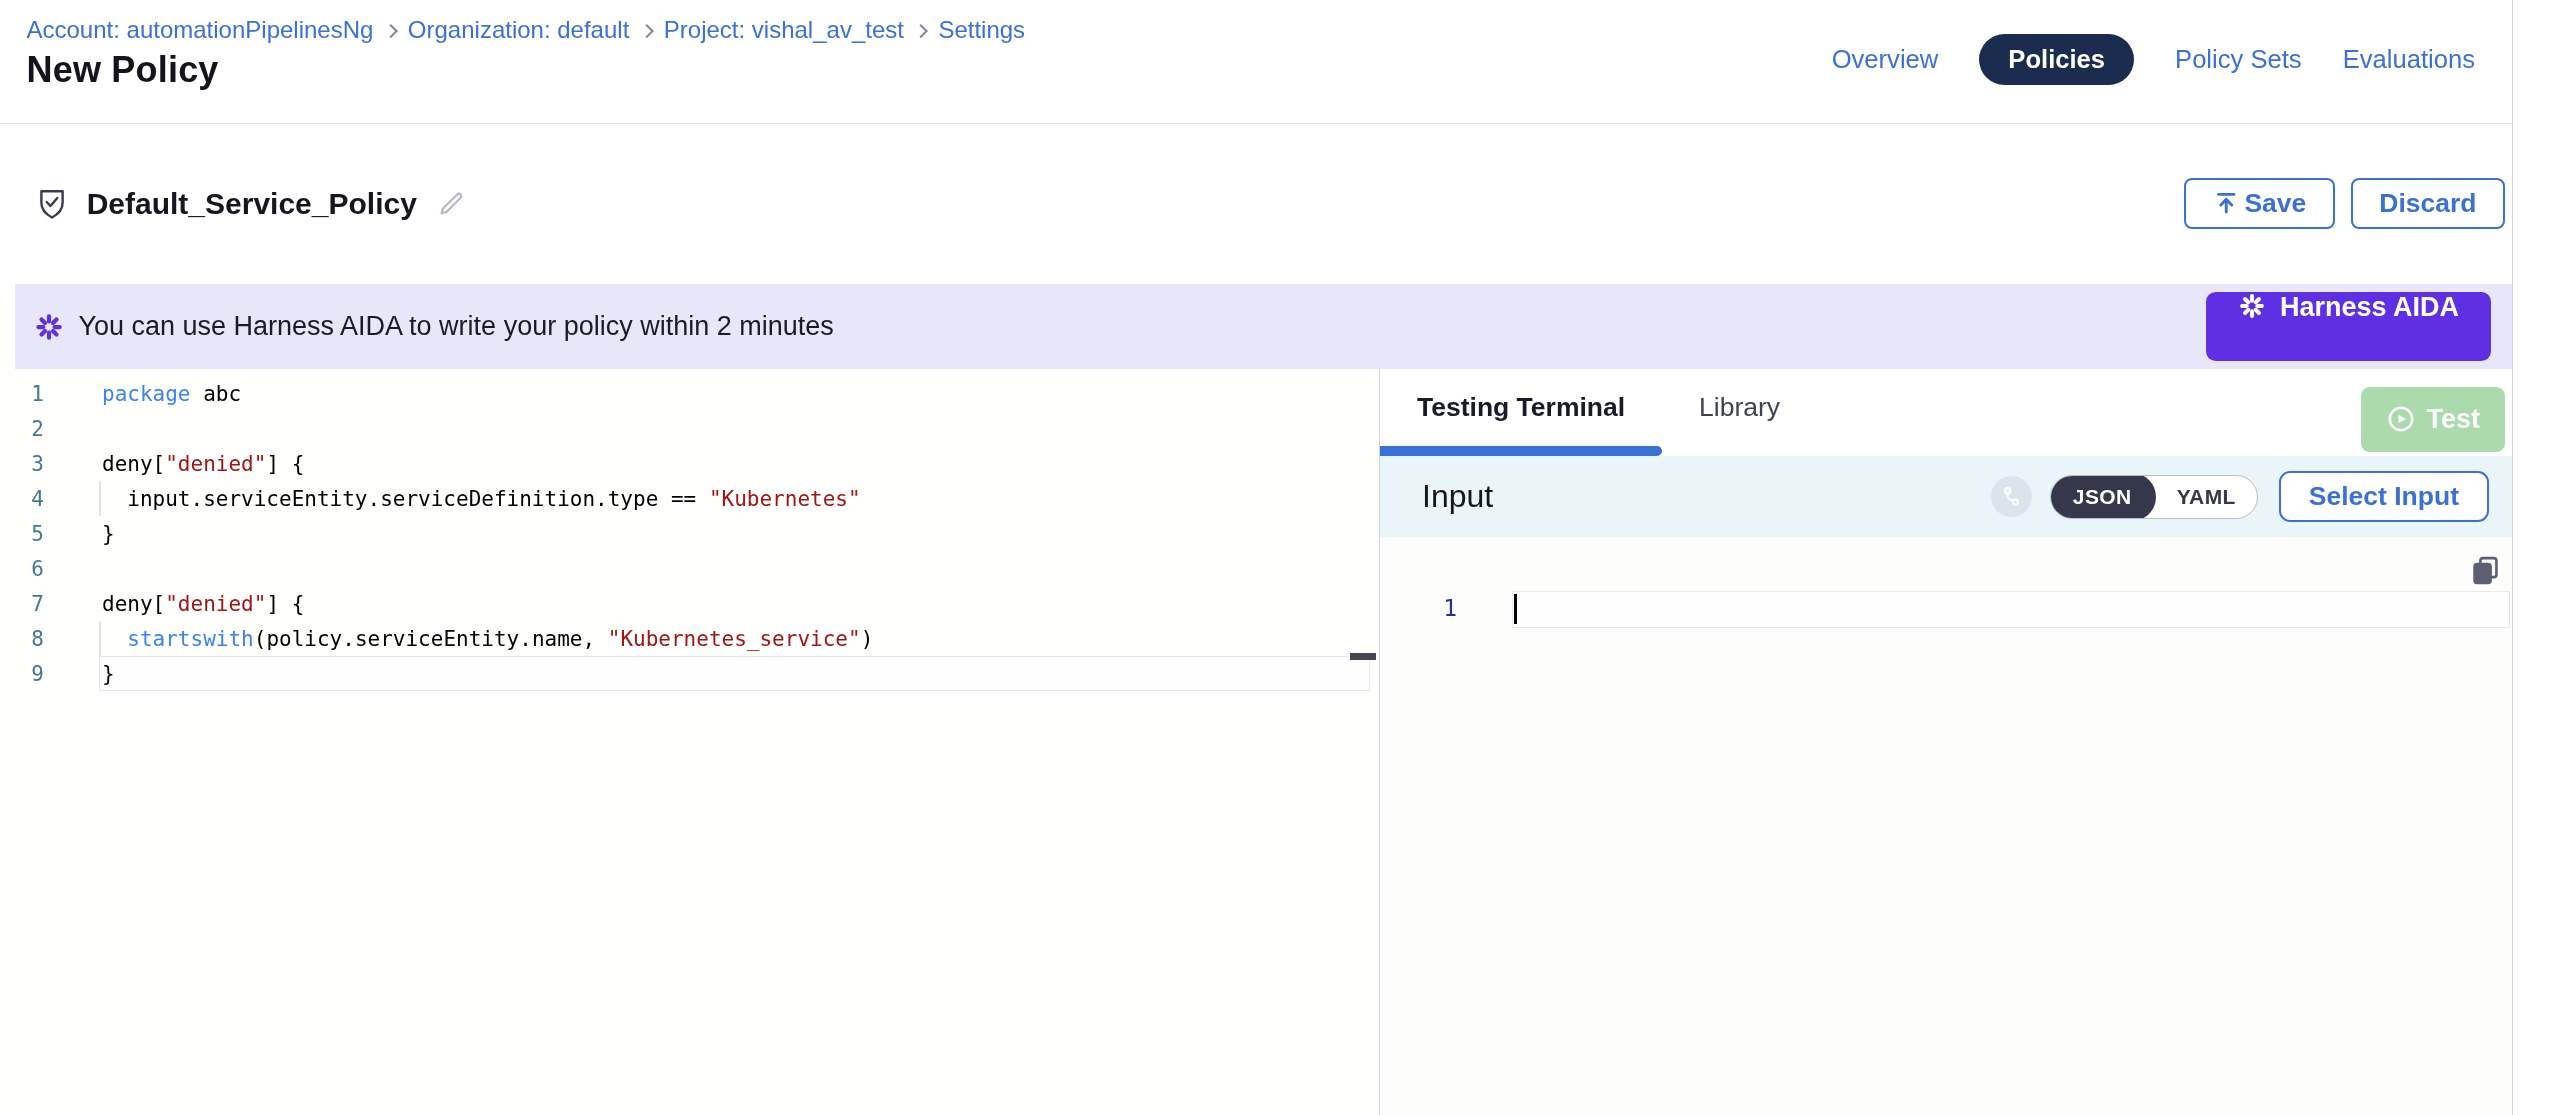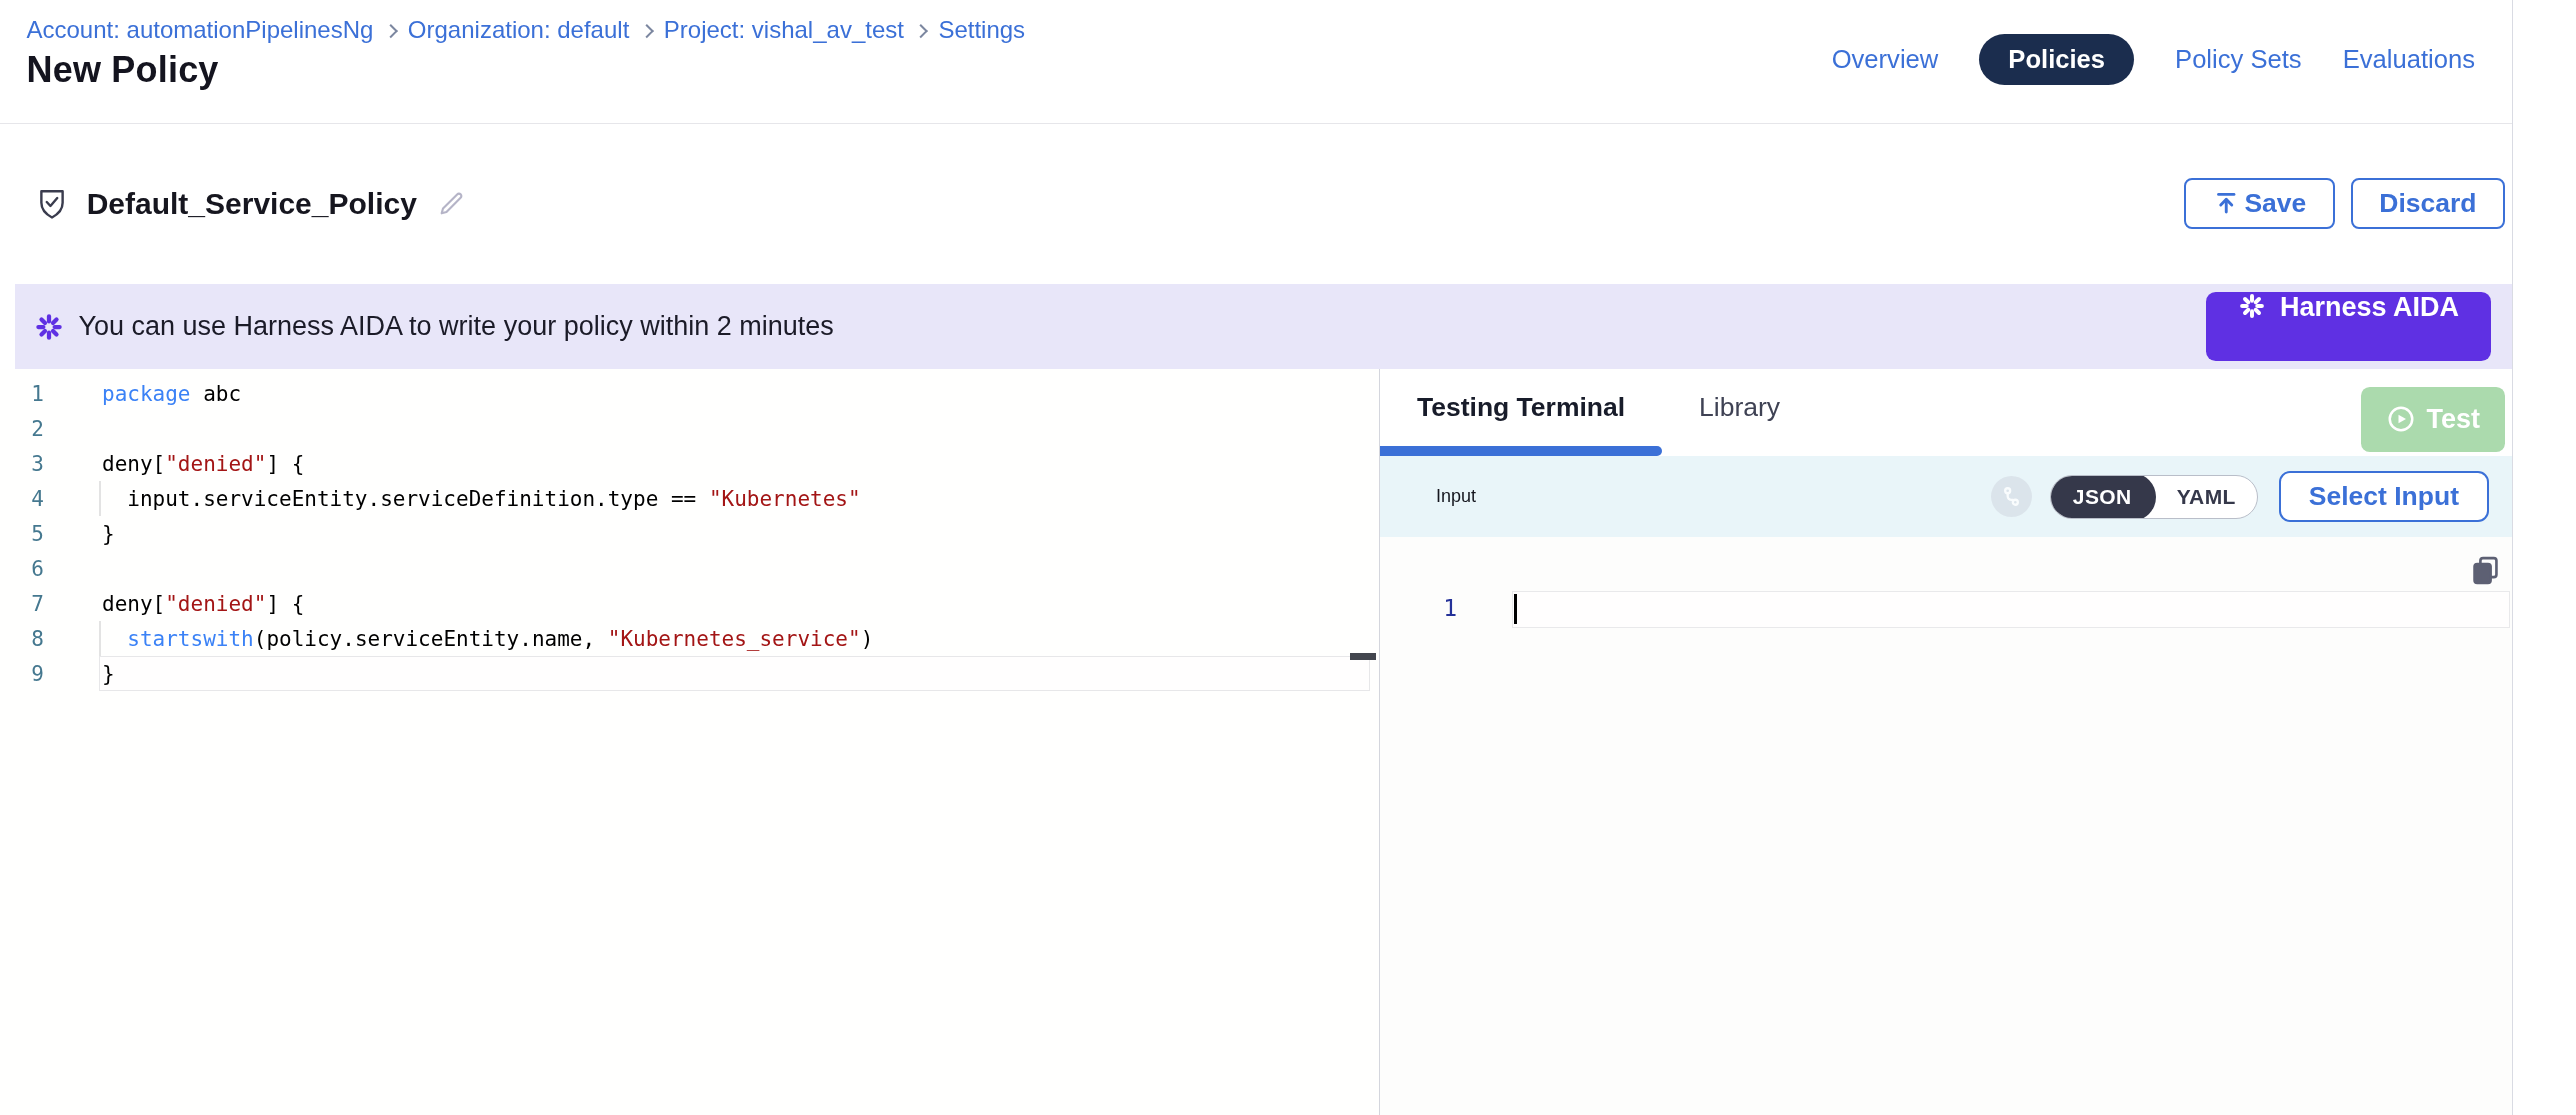--- a/index.html
+++ b/index.html
@@ -81,21 +81,21 @@
   .ptab.active span { color:#181c2a; font-weight:700; }
   .ptab.active::after { content:""; position:absolute; left:0; right:0; bottom:0; height:9.7px; background:#3b70d7; border-radius:0 5.3px 5.3px 0; }
   .test-btn {
     position:absolute; top:17.7px; right:7px; height:65px; padding:15px 25px;
     display:inline-flex; align-items:center; gap:10.6px;
     background:#abdaad; border:none; border-radius:8.8px;
     color:#fff; font-size:27px; font-weight:700; cursor:default;
     font-family:"Liberation Sans", sans-serif;
   }
   .input-bar { position:relative; height:81px; background:#e9f5f9; display:flex; align-items:center; padding:0 23px 0 42px; }
-  .input-label { font-size:18px; color:#15161e;margin-left:14px; }
+  .input-label { font-size:32px; color:#15161e; }
   .branch-badge {
     margin-left:auto; width:41px; height:41px; border-radius:50%;
     background:#d7dfe7; display:flex; align-items:center; justify-content:center;
     opacity:0.75; cursor:pointer;
   }
   .toggle {
     margin-left:17.7px; height:44px; display:flex; align-items:center;
     background:#fff; border:1.8px solid #b9bec9; border-radius:24px; overflow:hidden; cursor:pointer;
   }
   .toggle .seg { display:flex; align-items:center; height:44px; padding:0 21px; font-size:21px; font-weight:700; color:#35384a; letter-spacing:0.4px; }

